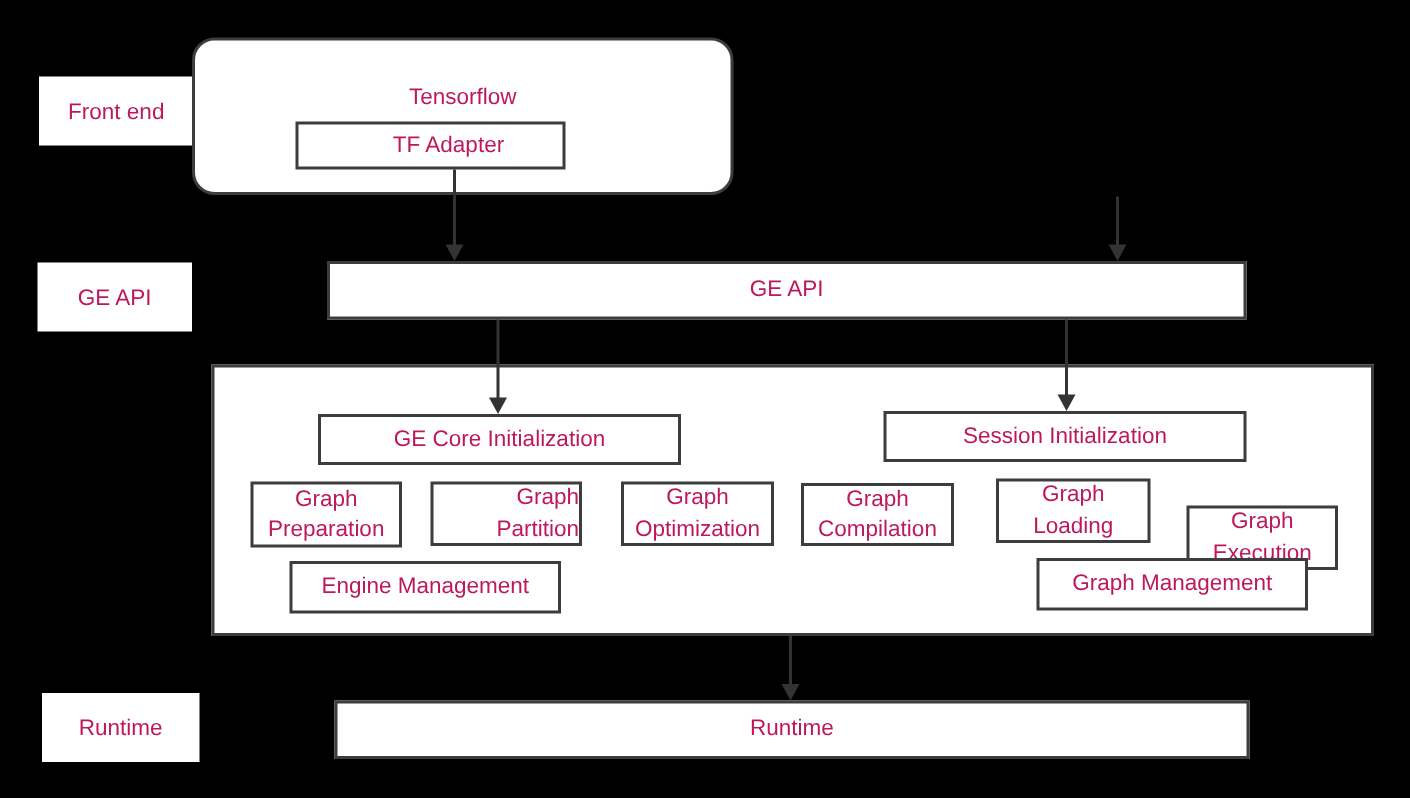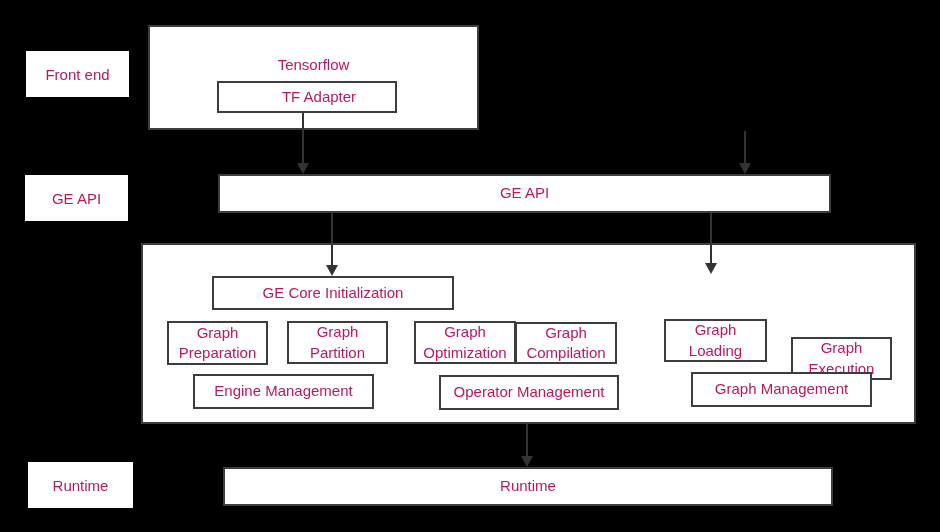--- a/index.html
+++ b/index.html
@@ -28,38 +28,38 @@
     position:absolute;
     background:#ffffff;
     border:2px solid #3d3d3d;
     box-sizing:border-box;
     display:flex;align-items:center;justify-content:center;
     text-align:center;
     font-size:15px;
     line-height:1.35;
   }
 
-  #box-tensorflow{left:148px;top:25px;width:331px;height:105px;display:block;}
+  #box-tensorflow{left:128px;top:25px;width:361px;height:105px;display:block;border-radius:15px;}
   #tensorflow-title{margin-top:28px;text-align:center;font-size:15px;}
   #box-tfadapter{left:67px;top:54px;width:180px;height:32px;padding-left:24px;}
 
   #box-mindexpression{left:587px;top:25px;width:318px;height:106px;}
 
   #bar-geapi{left:218px;top:174px;width:613px;height:39px;}
   #bar-runtime{left:223px;top:467px;width:610px;height:39px;}
 
   #box-gecore{left:141px;top:243px;width:775px;height:181px;display:block;}
 
   #box-gecore-init{left:212px;top:276px;width:242px;height:34px;}
   #box-session-init{left:589px;top:274px;width:242px;height:34px;}
 
   #box-graph-prep{left:167px;top:321px;width:101px;height:44px;}
-  #box-graph-part{left:287px;top:321px;width:101px;height:43px;}
+  #box-graph-part{left:287px;top:321px;width:101px;height:43px;text-align:right;}
   #box-graph-opt{left:414px;top:321px;width:102px;height:43px;}
-  #box-graph-comp{left:515px;top:322px;width:102px;height:42px;}
+  #box-graph-comp{left:534px;top:322px;width:102px;height:42px;}
   #box-graph-load{left:664px;top:319px;width:103px;height:43px;}
   #box-graph-exec{left:791px;top:317px;width:101px;height:43px;margin-top:20px;}
 
   #box-engine-mgmt{left:193px;top:374px;width:181px;height:35px;}
   #box-operator-mgmt{left:439px;top:375px;width:180px;height:35px;}
   #box-graph-mgmt{left:691px;top:372px;width:181px;height:35px;}
 
   
   .arrow{position:absolute;width:12px;}
   .arrow .arrow-line{
@@ -89,30 +89,30 @@
   <div class="box" id="box-tensorflow">
     <div id="tensorflow-title">Tensorflow</div>
     <div class="box" id="box-tfadapter">TF Adapter</div>
   </div>
 
   <div class="box" id="bar-geapi">GE API</div>
 
   <div class="box" id="box-gecore"></div>
 
   <div class="box" id="box-gecore-init">GE Core Initialization</div>
+  <div class="box" id="box-session-init">Session Initialization</div>
 
   <div class="box" id="box-graph-prep">Graph Preparation</div>
   <div class="box" id="box-graph-part">Graph Partition</div>
   <div class="box" id="box-graph-opt">Graph Optimization</div>
   <div class="box" id="box-graph-comp">Graph Compilation</div>
   <div class="box" id="box-graph-load">Graph Loading</div>
   <div class="box" id="box-graph-exec">Graph Execution</div>
 
   <div class="box" id="box-engine-mgmt">Engine Management</div>
-  <div class="box" id="box-operator-mgmt">Operator Management</div>
   <div class="box" id="box-graph-mgmt">Graph Management</div>
 
   <div class="box" id="bar-runtime">Runtime</div>
 
   <div class="arrow" id="arrow-1">
     <div class="arrow-line"></div>
     <div class="arrow-head"></div>
   </div>
   <div class="arrow" id="arrow-2">
     <div class="arrow-line"></div>

